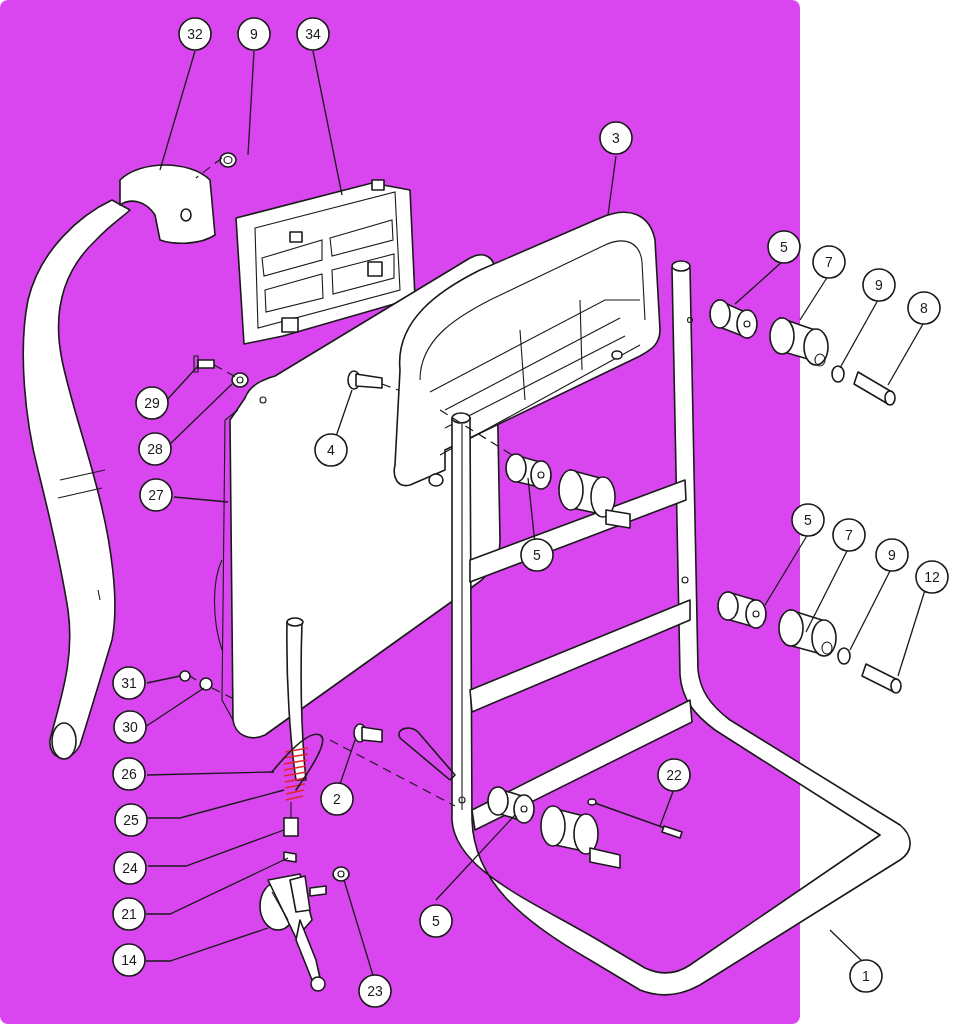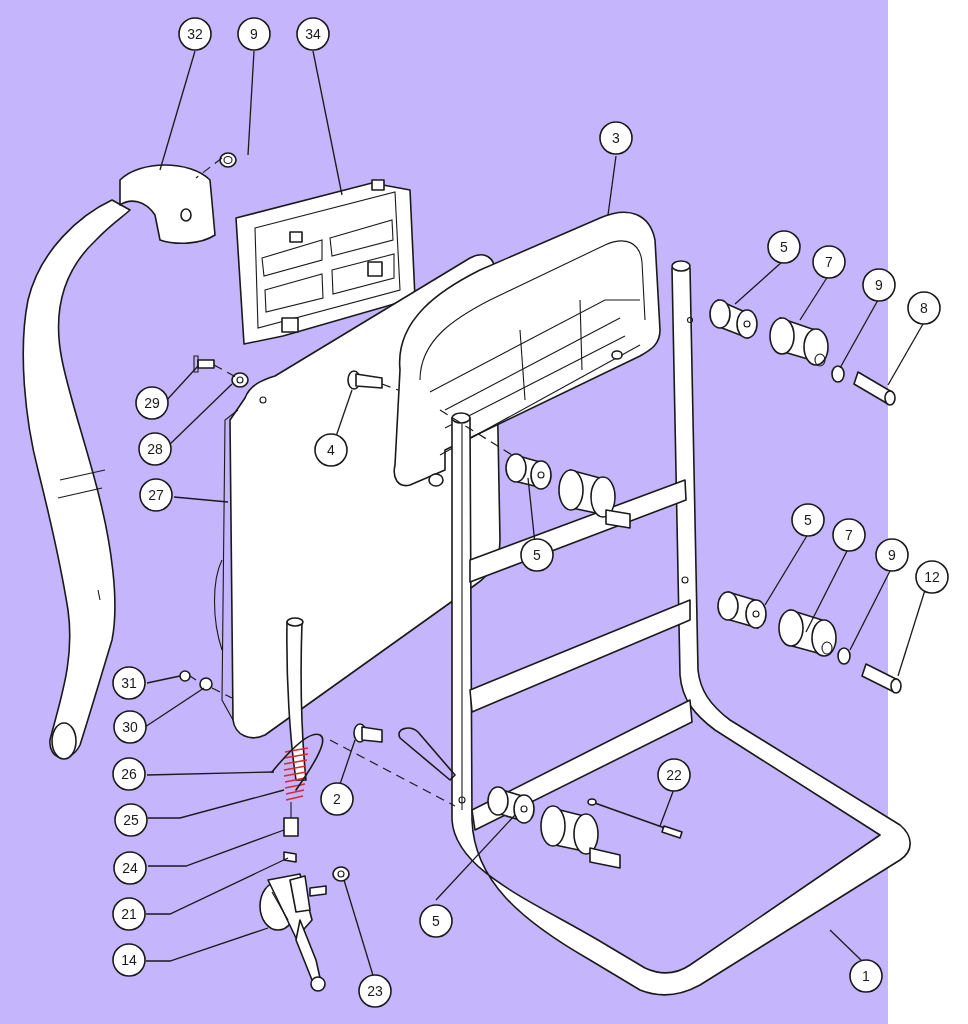--- a/index.html
+++ b/index.html
@@ -1,17 +1,17 @@
 <!DOCTYPE html>
 <html><head>
 <meta charset="utf-8">
 <style>
   html,body{margin:0;padding:0;background:#ffffff;}
   body{width:968px;height:1024px;overflow:hidden;font-family:"Liberation Sans",sans-serif;}
-  #stage{position:relative;width:888px;height:1024px;background:#c4b5fd;}
+  #stage{position:relative;width:800px;height:1024px;background:#d946ef;border-radius:8px;}
   svg{position:absolute;left:0;top:0;}
   .ln{fill:none;stroke:#1a1a1a;stroke-width:1.6;stroke-linejoin:round;stroke-linecap:round;}
   .lnf{fill:#ffffff;stroke:#1a1a1a;stroke-width:1.6;stroke-linejoin:round;}
   .thin{fill:none;stroke:#1a1a1a;stroke-width:1.1;}
   .dash{fill:none;stroke:#1a1a1a;stroke-width:1.2;stroke-dasharray:9 6;}
   .leader{fill:none;stroke:#1a1a1a;stroke-width:1.3;}
   .bubble{fill:#ffffff;stroke:#1a1a1a;stroke-width:1.6;}
   .btxt{font-family:"Liberation Sans",sans-serif;font-size:14px;fill:#1a1a1a;text-anchor:middle;dominant-baseline:central;}
   .spring{fill:none;stroke:#e0262b;stroke-width:1.6;}
 </style>

